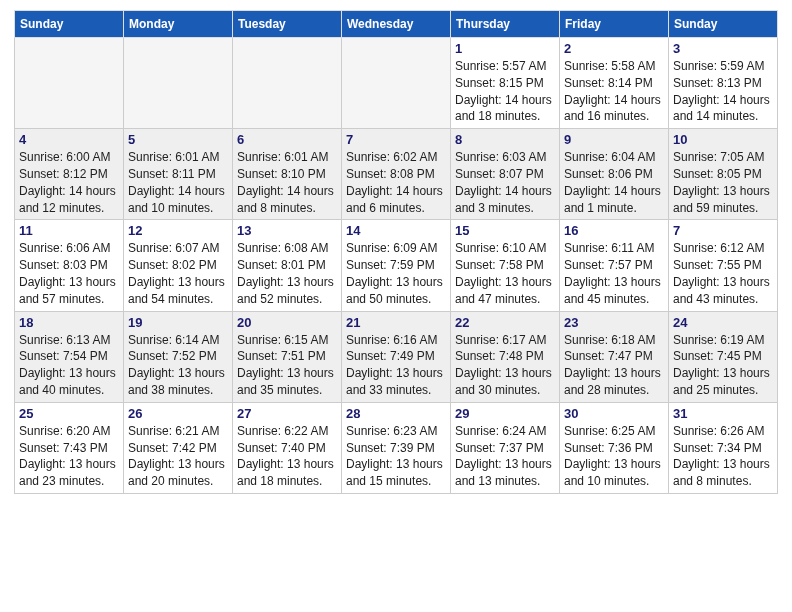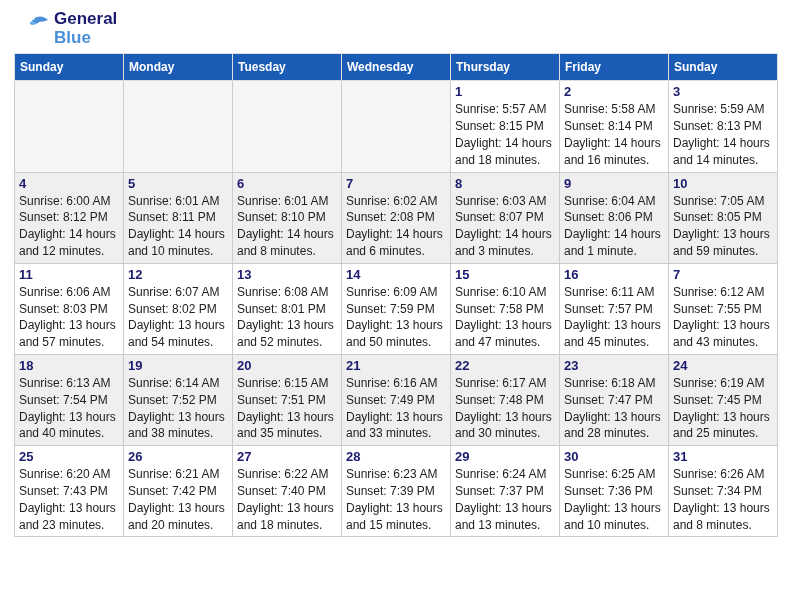--- a/index.html
+++ b/index.html
@@ -78,42 +78,20 @@
       line-height: 1.4;
     }
     .row-shade td {
       background: #efefef;
     }
   </style>
 </head>
 <body>
 
 <div class="page">
-  <div class="header">
-    <div class="logo">
-      <div style="display:flex;align-items:center;gap:2px;">
-        <div style="position:relative;width:38px;height:34px;">
-          
-          <svg width="38" height="34" viewBox="0 0 38 34">
-            <path d="M20 6 Q28 2 34 8 Q30 10 24 10 Q22 8 20 6Z" fill="#4a90d9"></path>
-            <path d="M18 8 Q22 6 26 9 Q24 12 20 12Z" fill="#4a90d9"></path>
-            <path d="M16 10 Q20 8 22 12 Q18 14 16 12Z" fill="#6ab0e8"></path>
-          </svg>
-        </div>
-        <div style="display:flex;flex-direction:column;line-height:1.1;">
-          <span style="font-size:17px;font-weight:bold;color:#1a1a6e;">General</span>
-          <span style="font-size:17px;font-weight:bold;color:#4a90d9;">Blue</span>
-        </div>
-      </div>
-    </div>
-    <div class="title-section">
-      <div class="month-year"></div>
-      <div class="location"></div>
-    </div>
-  </div>
 
   <table class="calendar-table">
     <thead>
       <tr>
         <th>Sunday</th>
         <th>Monday</th>
         <th>Tuesday</th>
         <th>Wednesday</th>
         <th>Thursday</th>
         <th>Friday</th>
@@ -166,21 +144,21 @@
           <td>
             <span class="day-number">6</span>
             <div class="day-info" style="white-space: pre-line;">Sunrise: 6:01 AM
 Sunset: 8:10 PM
 Daylight: 14 hours
 and 8 minutes.</div>
           </td>
           <td>
             <span class="day-number">7</span>
             <div class="day-info" style="white-space: pre-line;">Sunrise: 6:02 AM
-Sunset: 2:08 PM
+Sunset: 8:08 PM
 Daylight: 14 hours
 and 6 minutes.</div>
           </td>
           <td>
             <span class="day-number">8</span>
             <div class="day-info" style="white-space: pre-line;">Sunrise: 6:03 AM
 Sunset: 8:07 PM
 Daylight: 14 hours
 and 3 minutes.</div>
           </td>

